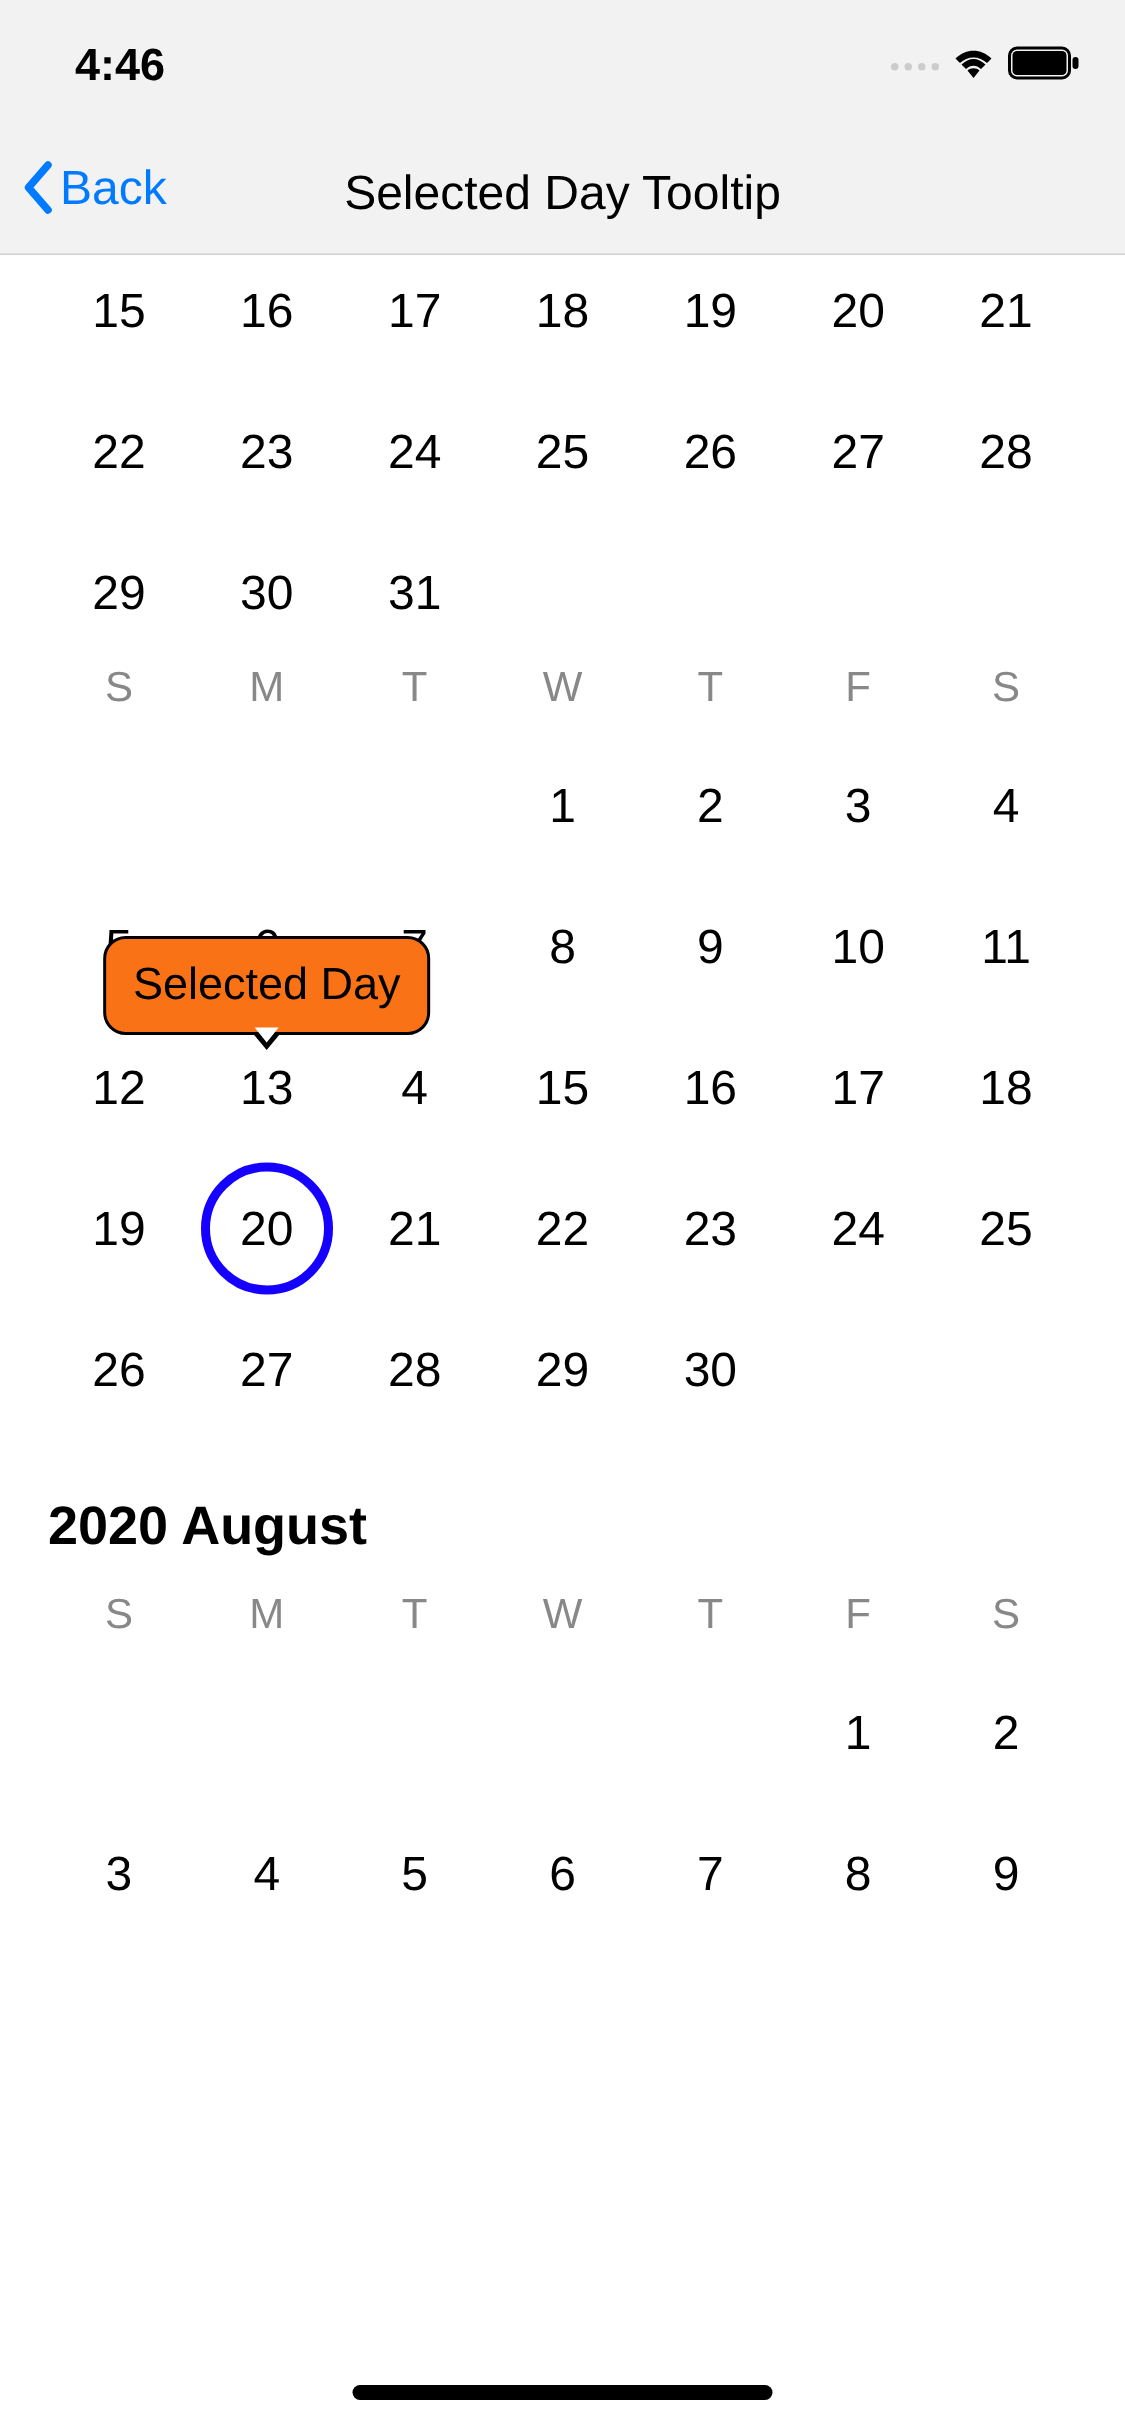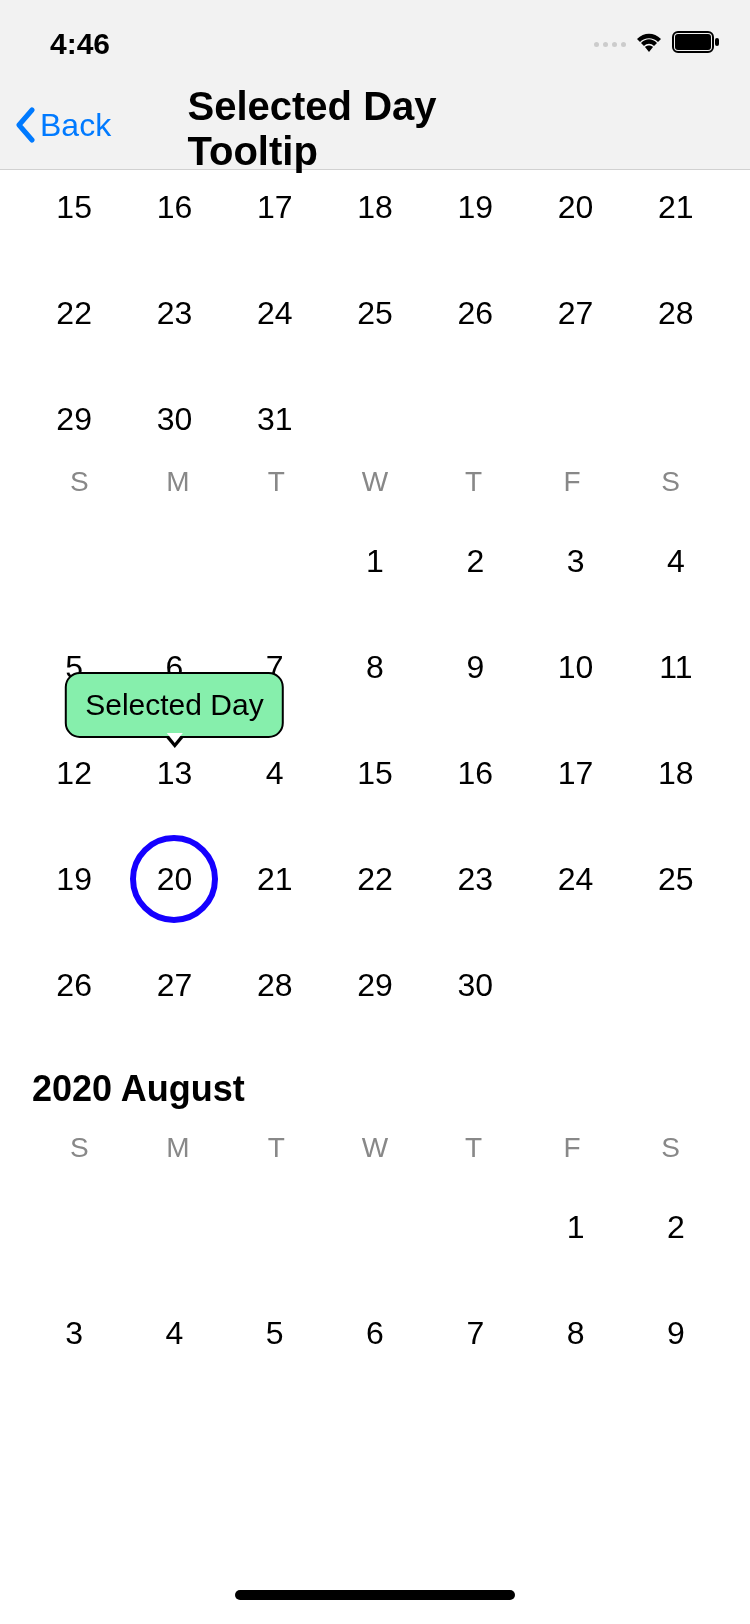--- a/index.html
+++ b/index.html
@@ -43,22 +43,22 @@
       font-size: 32px;
       padding-left: 14px;
       cursor: pointer;
     }
     .back-chevron svg { width: 22px; height: 36px; }
     .back-label { margin-left: 4px; }
     .nav-title {
       position: absolute;
       left: 50%;
       transform: translateX(-50%);
-      font-size: 40px;
-      font-weight: 700;
+      font-size: 32px;
+      font-weight: 400;
     }
     .calendar-scroll {
       height: calc(1624px - 88px - 82px);
       position: relative;
     }
     .month-section { padding: 0 30px; }
     .month-header {
       font-size: 36px;
       font-weight: 600;
       padding-left: 2px;
@@ -73,21 +73,20 @@
     .weekday {
       text-align: center;
       font-size: 28px;
       color: #888;
       font-weight: 400;
     }
     .days-grid {
       display: grid;
       grid-template-columns: repeat(7, 1fr);
       row-gap: 0;
-      gap: 12px;
     }
     .day-cell {
       height: 94px;
       display: flex;
       align-items: center;
       justify-content: center;
       font-size: 32px;
       position: relative;
       color: #000;
       cursor: pointer;
@@ -95,21 +94,21 @@
     .day-cell.empty { cursor: default; }
     .selected-circle {
       position: absolute;
       width: 88px;
       height: 88px;
       border: 6px solid #1500ff;
       border-radius: 50%;
     }
     .tooltip {
       position: absolute;
-      background: #86efac;
+      background: #f97316;
       border: 2px solid #000;
       border-radius: 15px;
       padding: 14px 18px;
       font-size: 30px;
       white-space: nowrap;
       z-index: 10;
       bottom: 82px;
       left: 50%;
       transform: translateX(-50%);
     }

